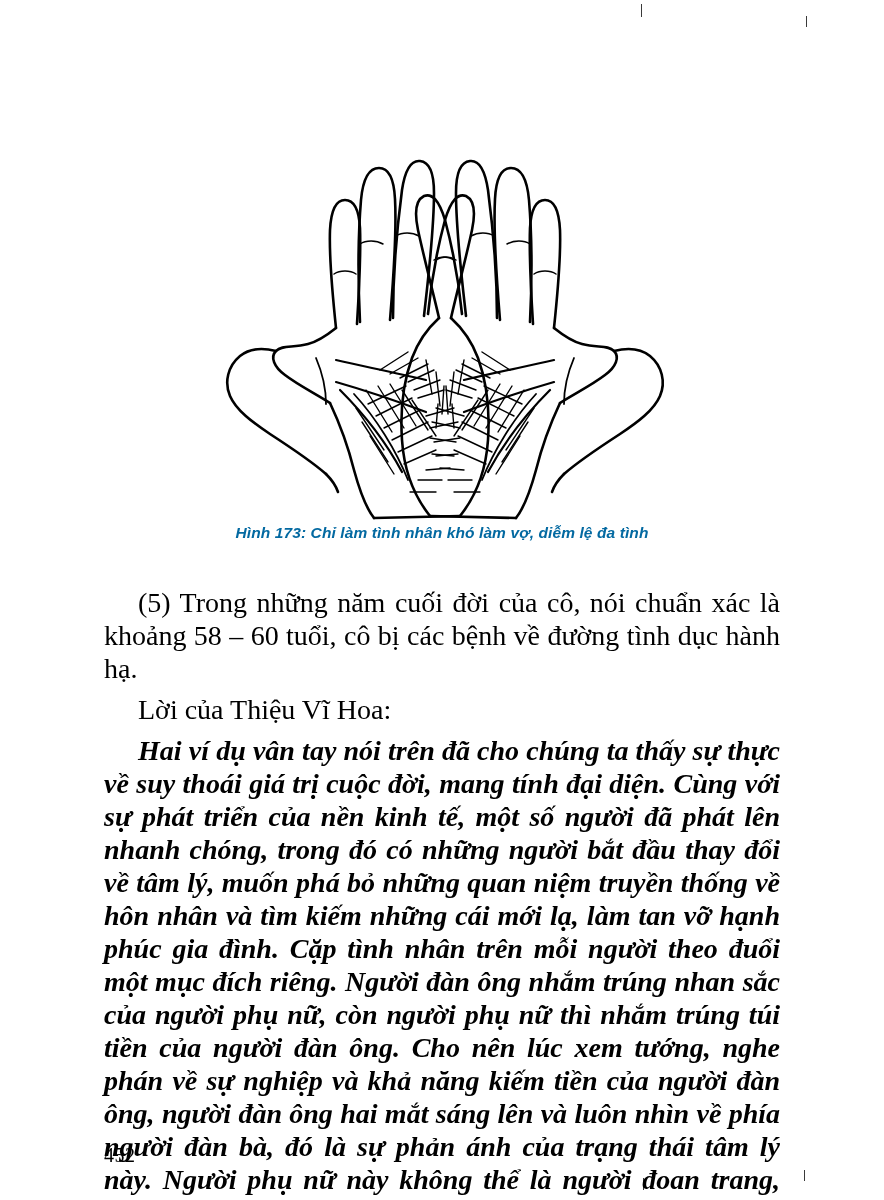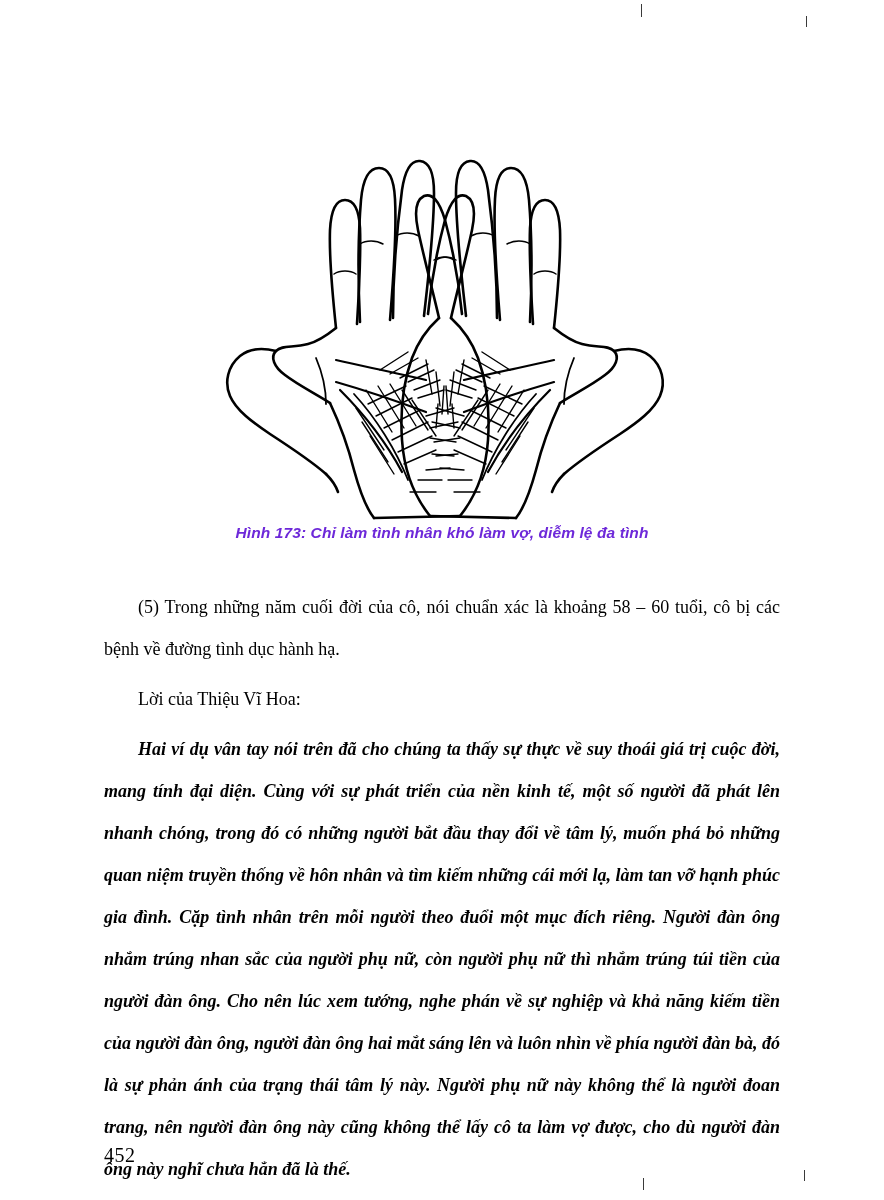--- a/index.html
+++ b/index.html
@@ -40,34 +40,34 @@
     position: absolute;
     left: 0;
     right: 0;
     top: 524px;
     text-align: center;
     font-family: "Liberation Sans", sans-serif;
     font-weight: bold;
     font-style: italic;
     font-size: 15.5px;
     letter-spacing: 0.1px;
-    color: #6d28d9;
+    color: #0369a1;
   }
 
   .body-text {
     position: absolute;
     left: 104px;
     top: 586px;
     width: 676px;
   }
 
   p {
     margin: 0 0 2px 0;
-    font-size: 18px;
-    line-height: 42px;
+    font-size: 28px;
+    line-height: 33px;
     text-align: justify;
     text-justify: inter-word;
   }
   p.indent { text-indent: 34px; }
   p.italic { font-style: italic; }
   .para-block p.italic { margin-bottom: 0; font-weight: bold; }
 
   .gap-small { height: 6px; }
 
   .folio {

